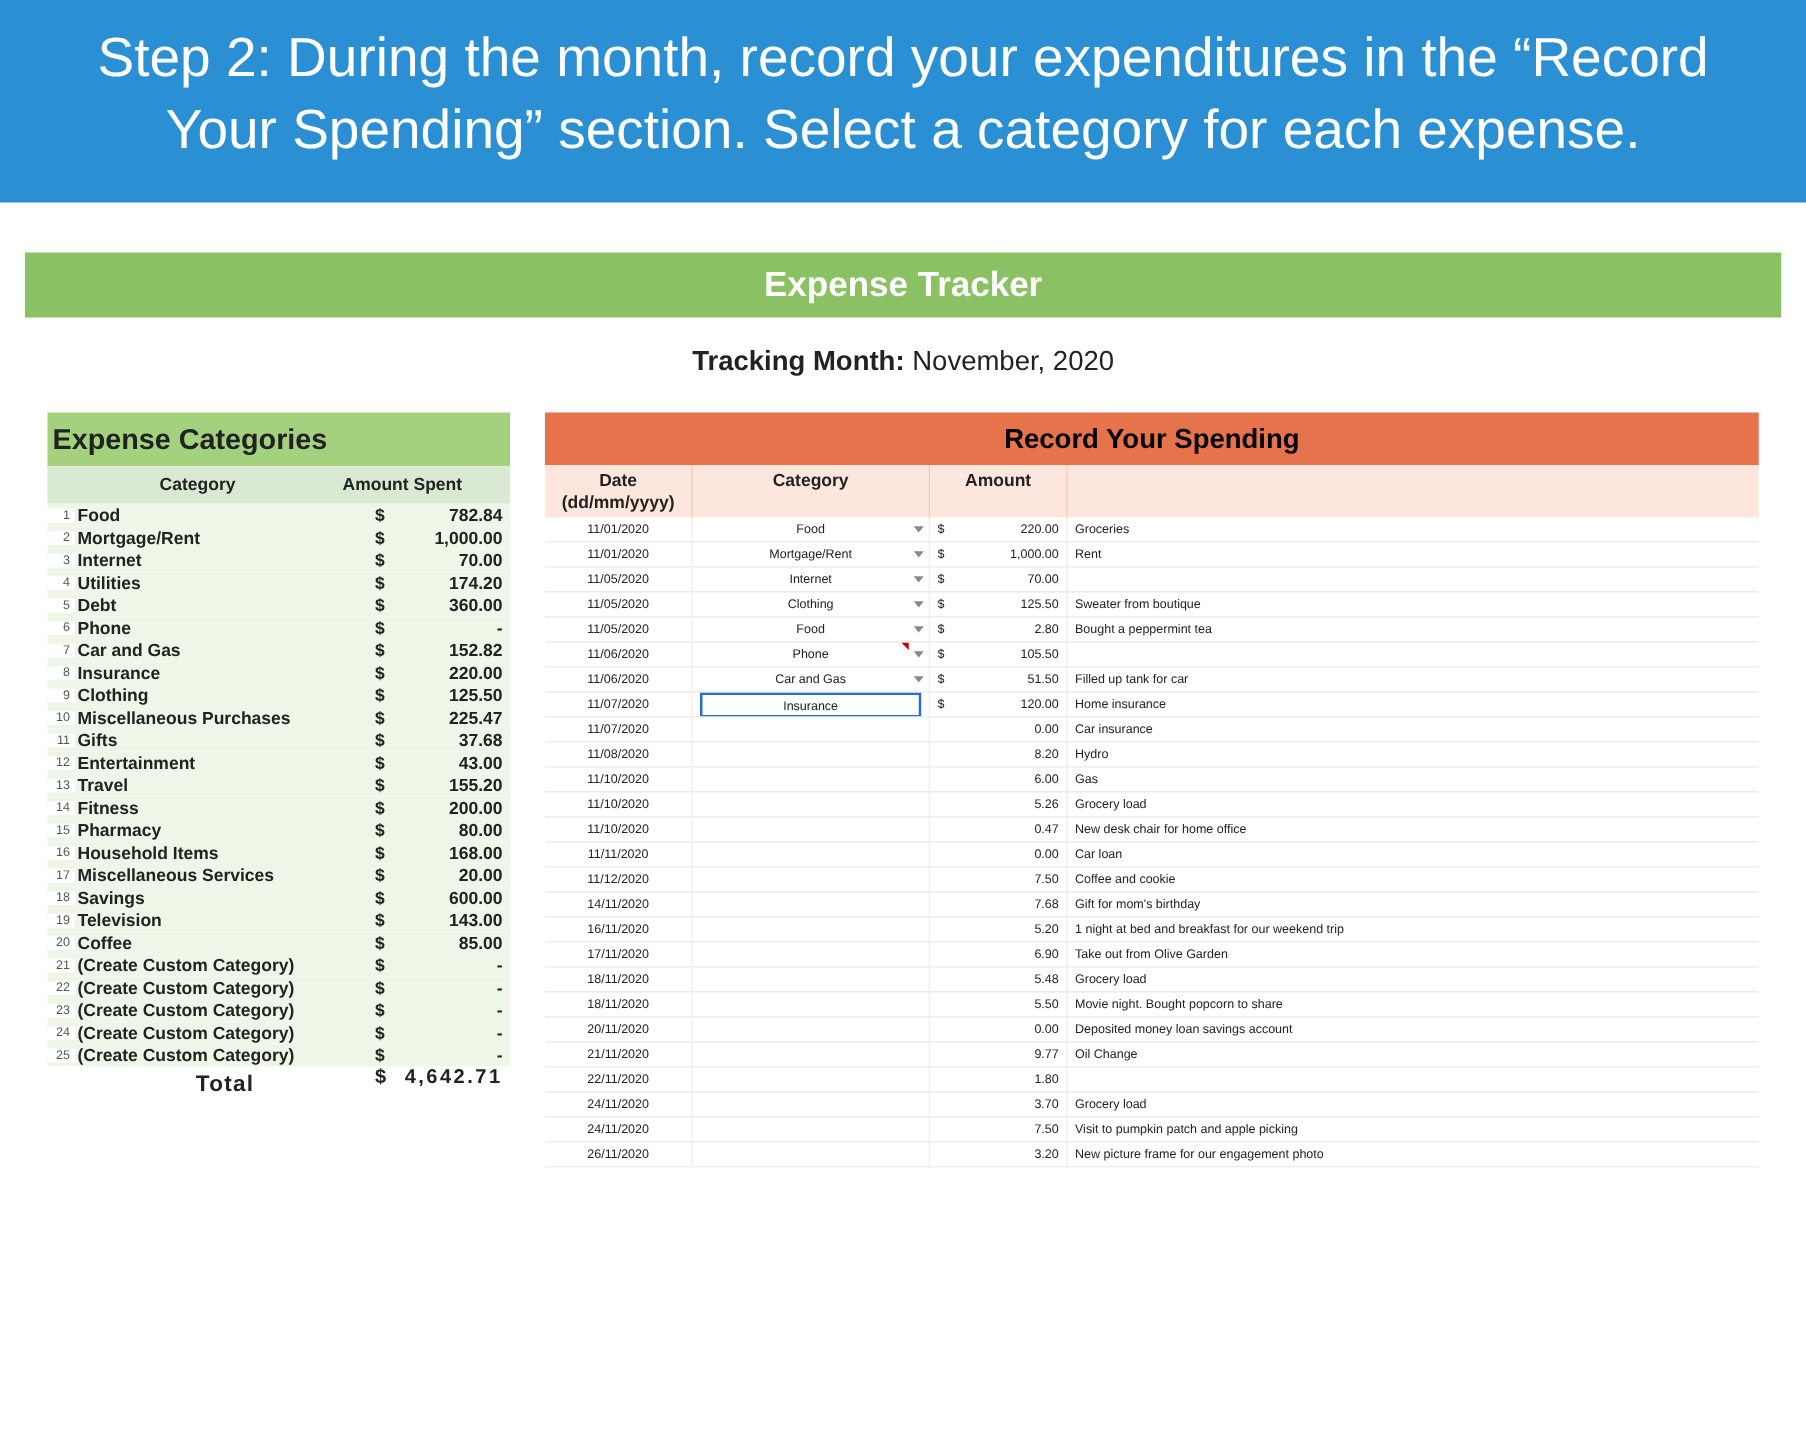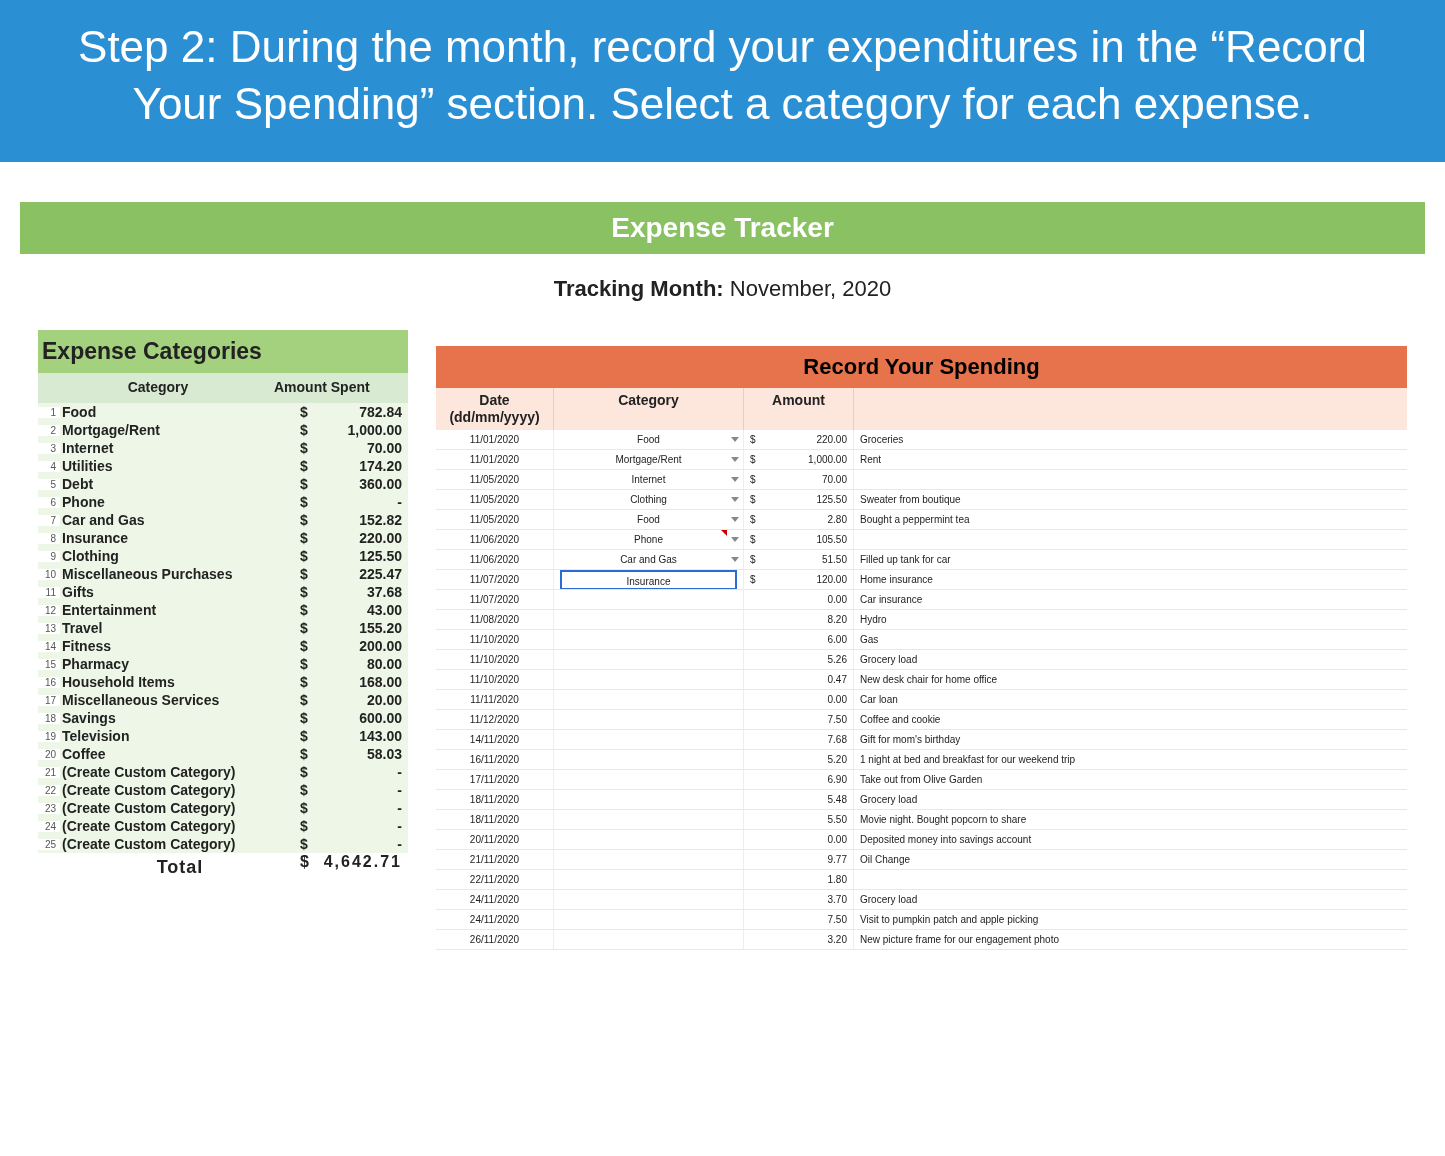--- a/index.html
+++ b/index.html
@@ -74,21 +74,20 @@
 
   
   .rec-wrap { flex: 1; }
   .rec-head {
     background: #e6734b;
     color: #000;
     text-align: center;
     font-weight: bold;
     font-size: 22px;
     padding: 8px 0;
-    margin-top: 16px;
   }
   .rec-sub {
     display: flex;
     background: #fde6dc;
     font-weight: bold;
     font-size: 14px;
     text-align: center;
   }
   .rec-sub > div { padding: 4px 4px; border-right: 1px solid #f2c9b8; }
   .col-date { width: 118px; }
@@ -255,21 +254,21 @@
           <div class="cat-row">
             <div class="rn">19</div>
             <div class="cat-name">Television</div>
             <div class="dollar">$</div>
             <div class="amt">143.00</div>
           </div>
           <div class="cat-row">
             <div class="rn">20</div>
             <div class="cat-name">Coffee</div>
             <div class="dollar">$</div>
-            <div class="amt">58.03</div>
+            <div class="amt">85.00</div>
           </div>
           <div class="cat-row">
             <div class="rn">21</div>
             <div class="cat-name">(Create Custom Category)</div>
             <div class="dollar">$</div>
             <div class="amt">-</div>
           </div>
           <div class="cat-row">
             <div class="rn">22</div>
             <div class="cat-name">(Create Custom Category)</div>
@@ -432,21 +431,21 @@
           <div class="rec-row">
             <div class="col-date">18/11/2020</div>
             <div class="col-cat"></div>
             <div class="col-amt">5.50</div>
             <div class="col-note">Movie night. Bought popcorn to share</div>
           </div>
           <div class="rec-row">
             <div class="col-date">20/11/2020</div>
             <div class="col-cat"></div>
             <div class="col-amt">0.00</div>
-            <div class="col-note">Deposited money into savings account</div>
+            <div class="col-note">Deposited money loan savings account</div>
           </div>
           <div class="rec-row">
             <div class="col-date">21/11/2020</div>
             <div class="col-cat"></div>
             <div class="col-amt">9.77</div>
             <div class="col-note">Oil Change</div>
           </div>
           <div class="rec-row">
             <div class="col-date">22/11/2020</div>
             <div class="col-cat"></div>

